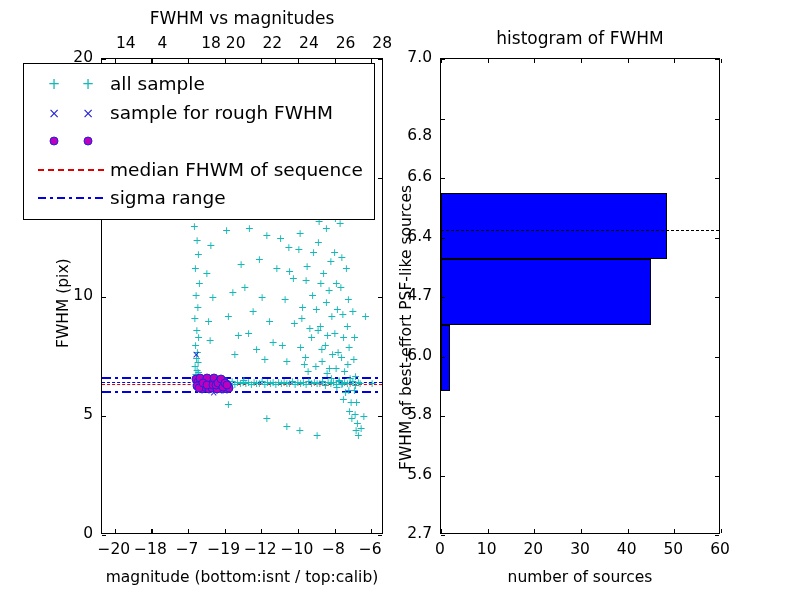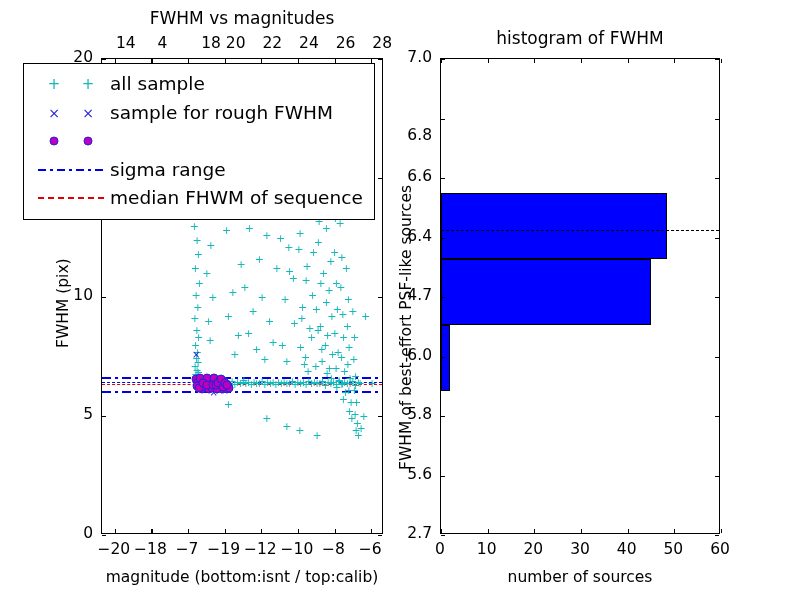--- a/index.html
+++ b/index.html
@@ -458,29 +458,29 @@
         <div class="ltext">sample for rough FWHM</div>
       </div>
       <div class="lrow">
         <div class="lkey">
           <div class="mk-dot" style="position: absolute; left: 22px; top: 50%; transform: translate(-50%, -50%);"></div>
           <div class="mk-dot" style="position: absolute; left: 56px; top: 50%; transform: translate(-50%, -50%);"></div>
         </div>
       </div>
       <div class="lrow">
         <div class="lkey">
+          <div class="key-line" style="border-top: 2px dashed rgb(224, 0, 0);"></div>
+        </div>
+        <div class="ltext">median FHWM of sequence</div>
+      </div>
+      <div class="lrow">
+        <div class="lkey">
           <div class="key-line" style="height: 2px; background-image: repeating-linear-gradient(to right, rgb(0, 0, 224) 0px, rgb(0, 0, 224) 8px, transparent 8px, transparent 12px, rgb(0, 0, 224) 12px, rgb(0, 0, 224) 15px, transparent 15px, transparent 19px);"></div>
         </div>
         <div class="ltext">sigma range</div>
-      </div>
-      <div class="lrow">
-        <div class="lkey">
-          <div class="key-line" style="border-top: 2px dashed rgb(224, 0, 0);"></div>
-        </div>
-        <div class="ltext">median FHWM of sequence</div>
       </div>
     </div>
 
 <div class="tlab xb" style="left: 113.818px; top: 542px;">−20</div>
     <div class="tlab xb" style="left: 150.442px; top: 542px;">−18</div>
     <div class="tlab xb" style="left: 187.065px; top: 542px;">−7</div>
     <div class="tlab xb" style="left: 223.688px; top: 542px;">−19</div>
     <div class="tlab xb" style="left: 260.312px; top: 542px;">−12</div>
     <div class="tlab xb" style="left: 296.935px; top: 542px;">−10</div>
     <div class="tlab xb" style="left: 333.558px; top: 542px;">−8</div>

